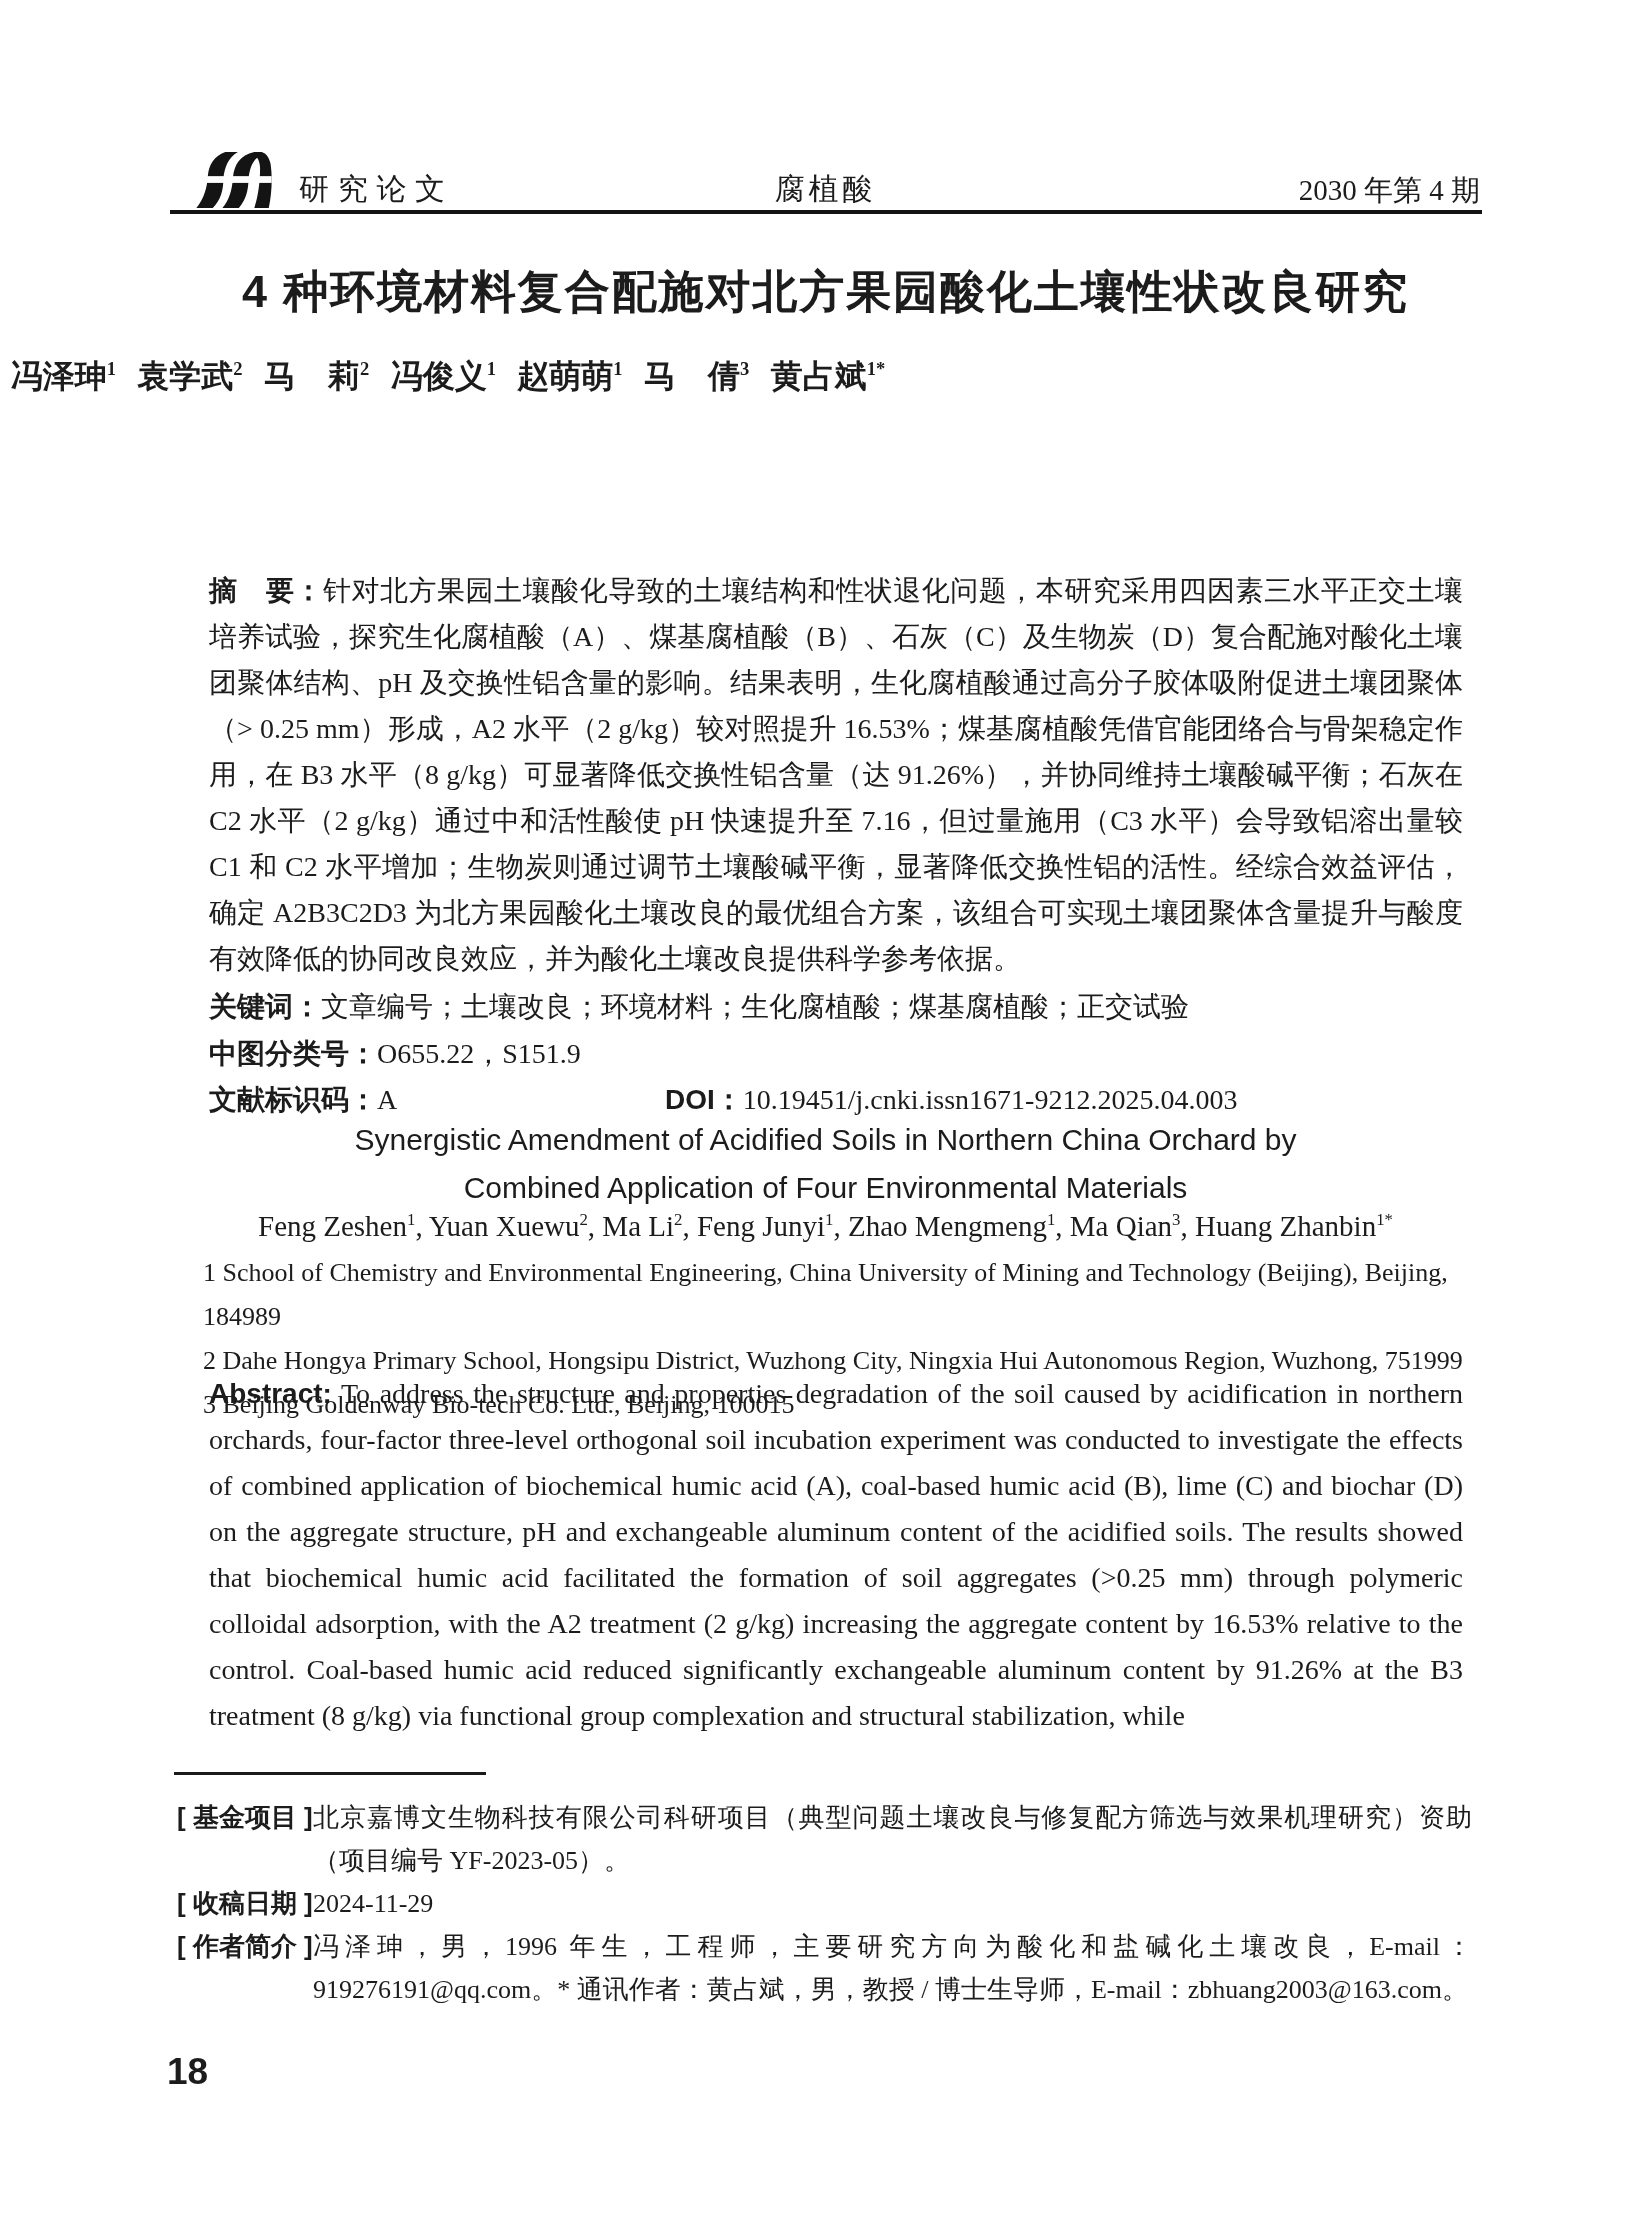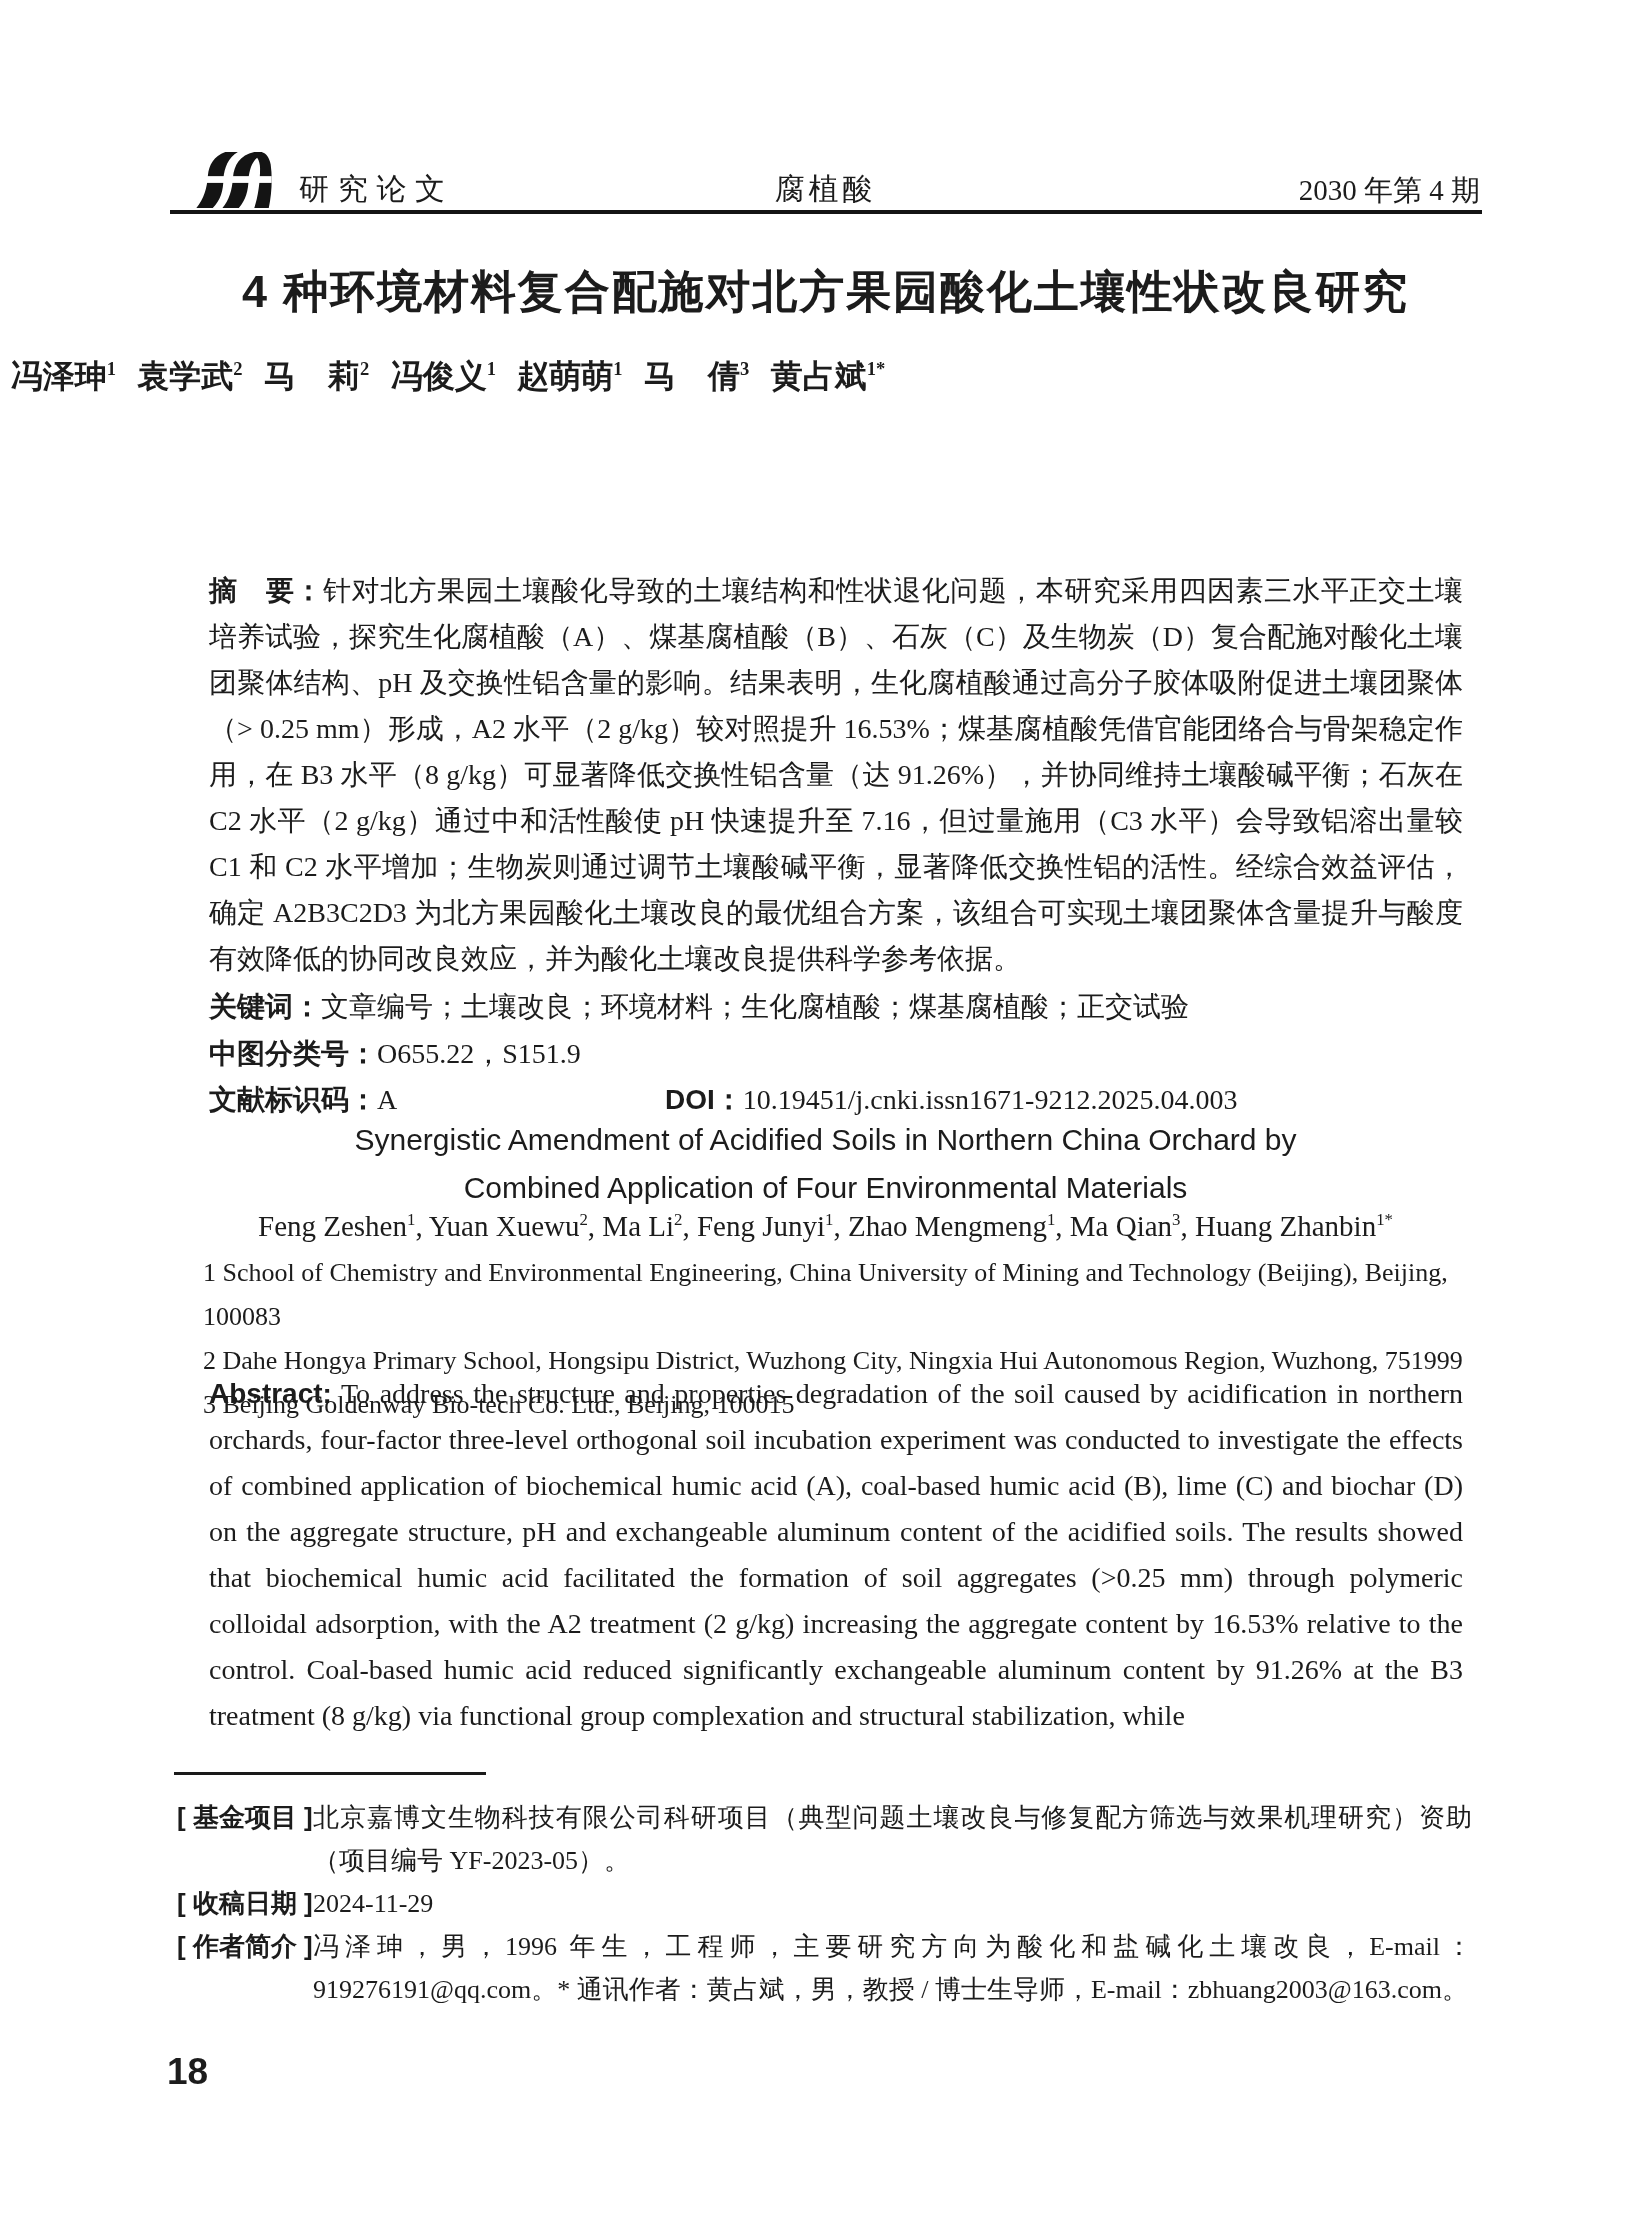--- a/index.html
+++ b/index.html
@@ -92,21 +92,21 @@
   <div class="title-en">
     <div>Synergistic Amendment of Acidified Soils in Northern China Orchard by</div>
     <div>Combined Application of Four Environmental Materials</div>
   </div>
 
   <div class="authors-en">
     <span class="au"><span>Feng Zeshen</span><sup>1</sup></span><span class="au"><span>Yuan Xuewu</span><sup>2</sup></span><span class="au"><span>Ma Li</span><sup>2</sup></span><span class="au"><span>Feng Junyi</span><sup>1</sup></span><span class="au"><span>Zhao Mengmeng</span><sup>1</sup></span><span class="au"><span>Ma Qian</span><sup>3</sup></span><span class="au"><span>Huang Zhanbin</span><sup>1*</sup></span>
   </div>
 
   <div class="affils-en">
-    <div>1 School of Chemistry and Environmental Engineering, China University of Mining and Technology (Beijing), Beijing, 100083</div>
+    <div>1 School of Chemistry and Environmental Engineering, China University of Mining and Technology (Beijing), Beijing, 184989</div>
     <div>2 Dahe Hongya Primary School, Hongsipu District, Wuzhong City, Ningxia Hui Autonomous Region, Wuzhong, 751999</div>
     <div>3 Beijing Goldenway Bio-tech Co. Ltd., Beijing, 100015</div>
   </div>
 
   <p class="abstract-en" style="margin:0;">
     <span class="lbl-en">Abstract:</span>
     <span>To address the structure and properties degradation of the soil caused by acidification in northern orchards, four-factor three-level orthogonal soil incubation experiment was conducted to investigate the effects of combined application of biochemical humic acid (A), coal-based humic acid (B), lime (C) and biochar (D) on the aggregate structure, pH and exchangeable aluminum content of the acidified soils. The results showed that biochemical humic acid facilitated the formation of soil aggregates (&gt;0.25 mm) through polymeric colloidal adsorption, with the A2 treatment (2 g/kg) increasing the aggregate content by 16.53% relative to the control. Coal-based humic acid reduced significantly exchangeable aluminum content by 91.26% at the B3 treatment (8 g/kg) via functional group complexation and structural stabilization, while</span>
   </p>
 
   <div class="fn-divider"></div>

